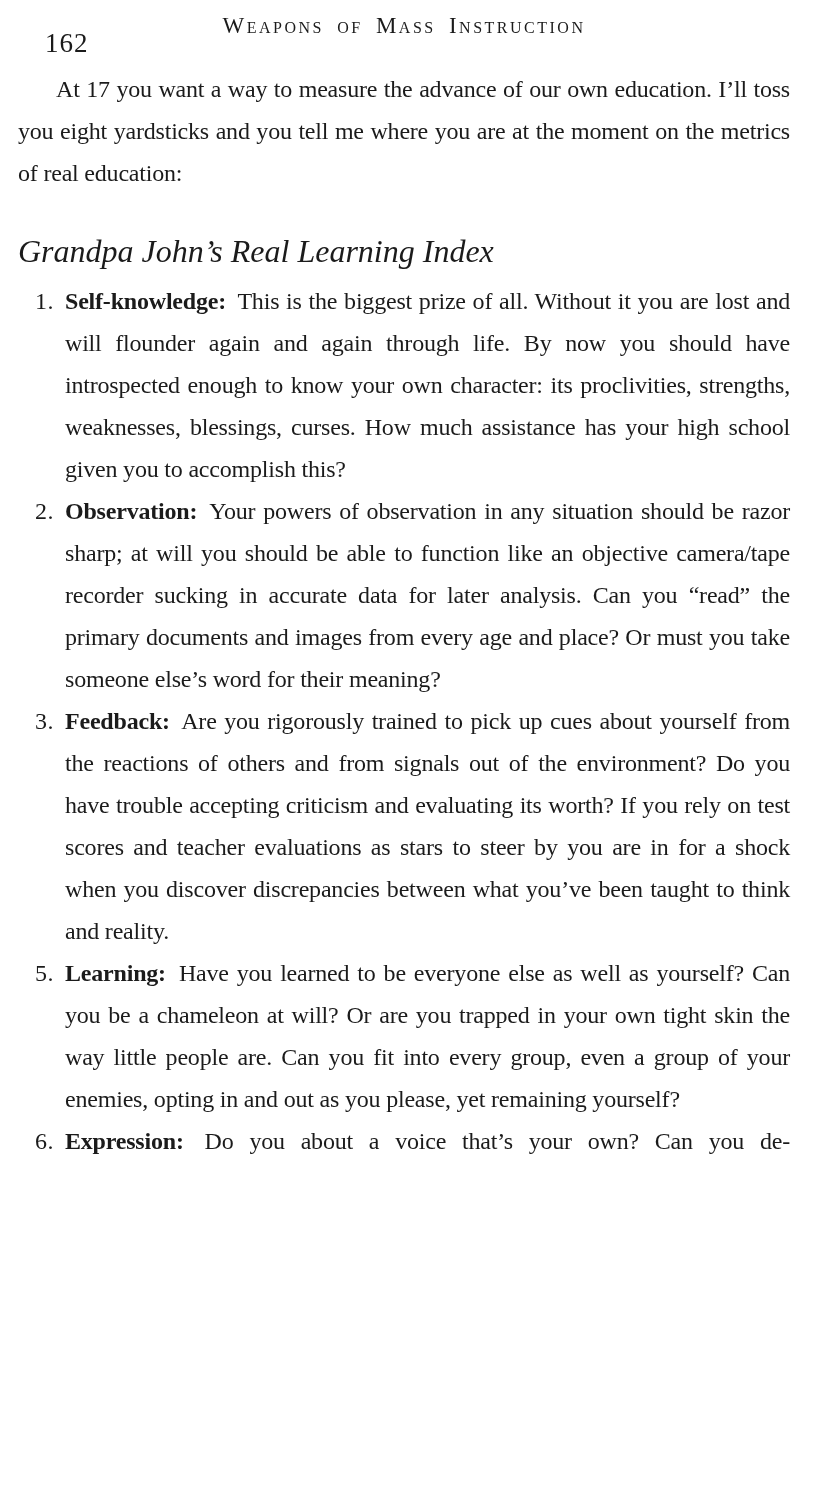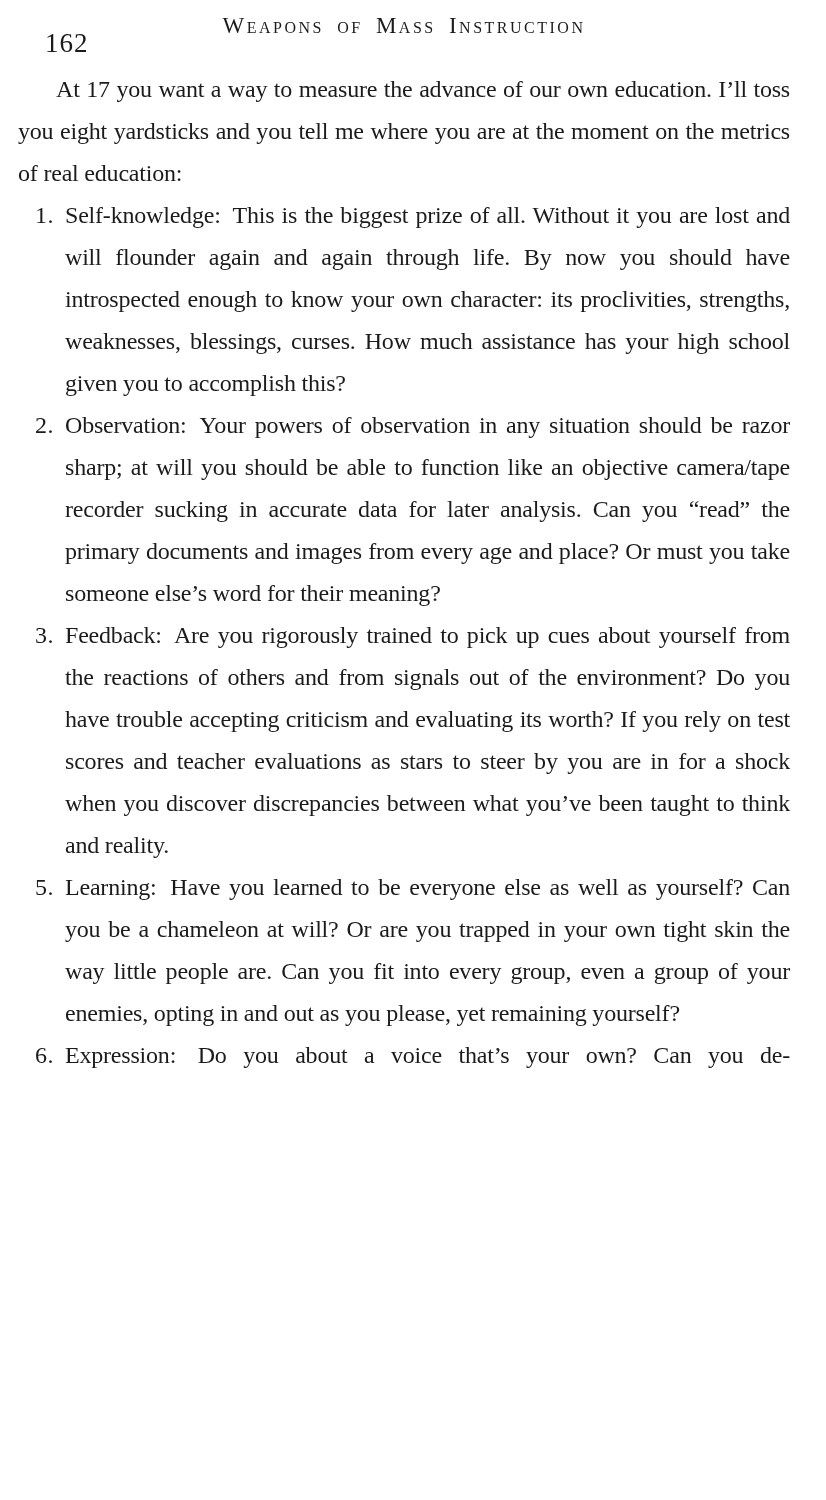--- a/index.html
+++ b/index.html
@@ -66,39 +66,40 @@
     text-indent: -30px;
     text-align: justify;
   }
   .item-number {
     display: inline-block;
     width: 30px;
     text-indent: 0;
     letter-spacing: 0.5px;
   }
   .item-term {
-    font-weight: normal;
+    font-weight: bold;
     margin-right: 5px;
   }
   .truncated {
     text-align-last: justify;
   }
 </style>
 </head>
 <body>
 
 <div class="page">
 
   <div class="page-header">
     <span class="page-number">162</span>
     <div class="running-title">Weapons of Mass Instruction</div>
   </div>
 
   <p class="intro">At 17 you want a way to measure the advance of our own education. I’ll toss you eight yardsticks and you tell me where you are at the moment on the metrics of real education:</p>
 
+  <h2 class="index-heading">Grandpa John’s Real Learning Index</h2>
 
   <ol class="index-list">
     <li><span class="item-number">1.</span><span class="item-term">Self-knowledge:</span> <span class="item-text">This is the biggest prize of all. Without it you are lost and will flounder again and again through life. By now you should have introspected enough to know your own character: its proclivities, strengths, weaknesses, blessings, curses. How much assistance has your high school given you to accomplish this?</span></li>
     <li><span class="item-number">2.</span><span class="item-term">Observation:</span> <span class="item-text">Your powers of observation in any situation should be razor sharp; at will you should be able to function like an objective camera/tape recorder sucking in accurate data for later analysis. Can you “read” the primary documents and images from every age and place? Or must you take someone else’s word for their meaning?</span></li>
     <li><span class="item-number">3.</span><span class="item-term">Feedback:</span> <span class="item-text">Are you rigorously trained to pick up cues about yourself from the reactions of others and from signals out of the environment? Do you have trouble accepting criticism and evaluating its worth? If you rely on test scores and teacher evaluations as stars to steer by you are in for a shock when you discover discrepancies between what you’ve been taught to think and reality.</span></li>
     <li><span class="item-number">5.</span><span class="item-term">Learning:</span> <span class="item-text">Have you learned to be everyone else as well as yourself? Can you be a chameleon at will? Or are you trapped in your own tight skin the way little people are. Can you fit into every group, even a group of your enemies, opting in and out as you please, yet remaining yourself?</span></li>
     <li class="truncated"><span class="item-number">6.</span><span class="item-term">Expression:</span> <span class="item-text">Do you about a voice that’s your own? Can you de-</span></li>
   </ol>
 
 </div>

